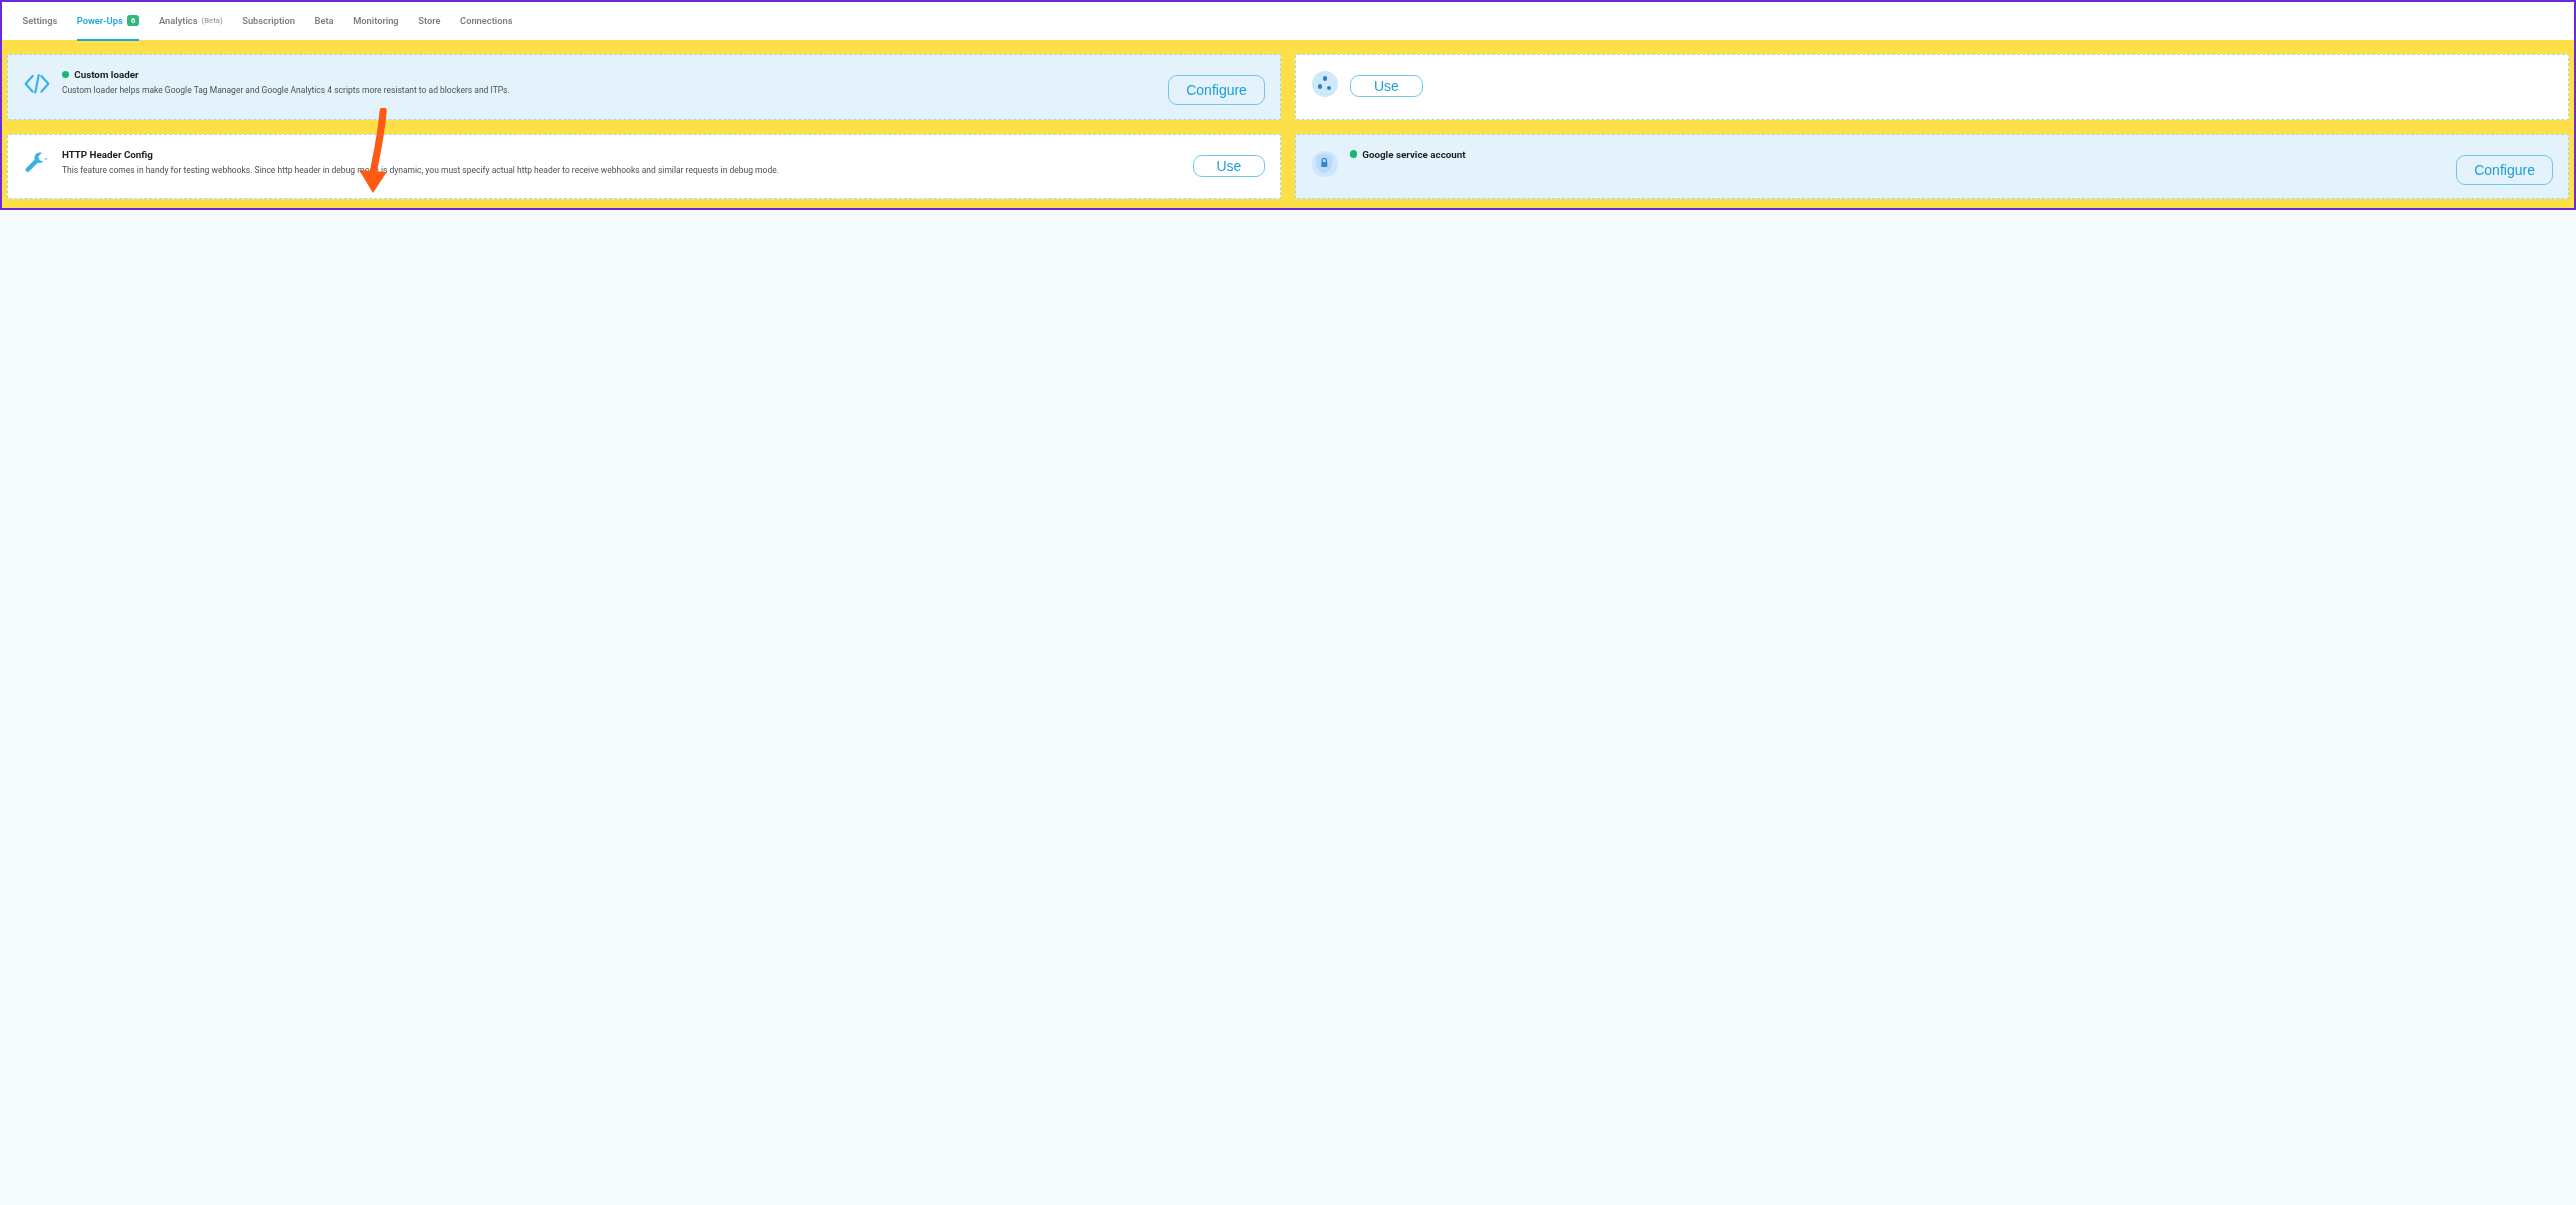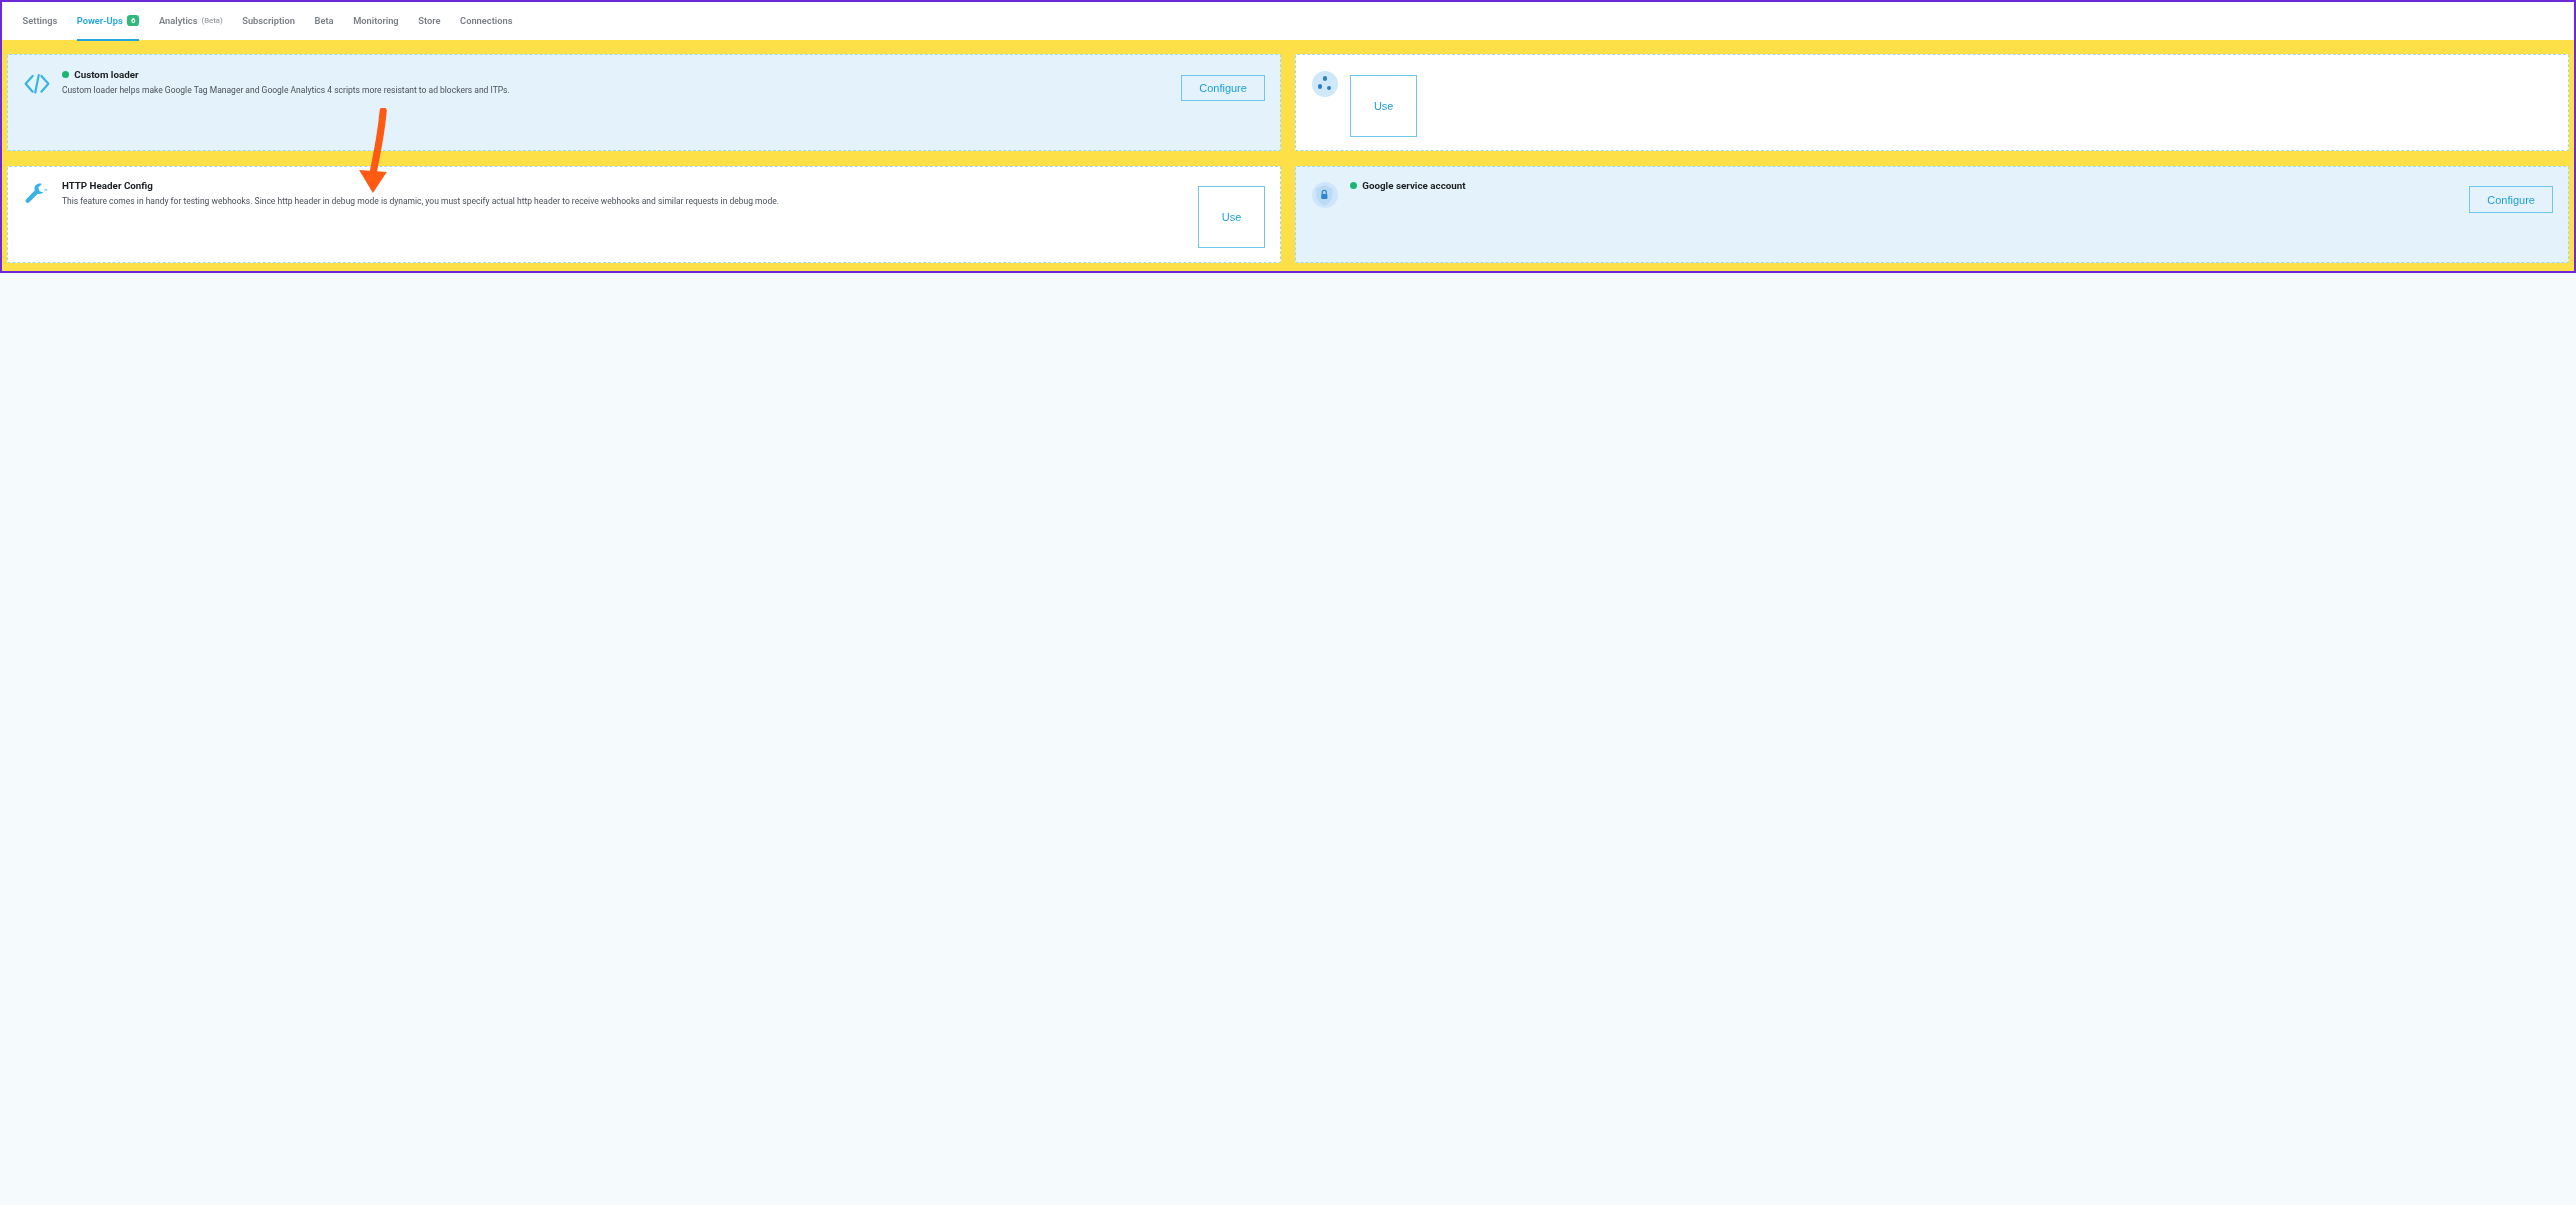--- a/index.html
+++ b/index.html
@@ -115,28 +115,28 @@
   .card-desc {
     font-size: 8.5px;
     color: #4a5059;
     line-height: 1.55;
   }
   .btn {
     flex: 0 0 auto;
     border: 0.8px solid #6fc7ef;
     background: transparent;
     color: #1d9fd8;
-    font-size: 11px;
+    font-size: 14px;
     font-weight: 500;
     padding: 6.2px 17.5px;
-    border-radius: 0;
+    border-radius: 9px;
     cursor: pointer;
     margin-top: 6.2px;
   }
-  .btn.use { padding: 24px 23px; text-align: right; }
+  .btn.use { padding: 2px 23px; text-align: right; }
   
   .code-icon svg { width: 28px; height: 21.6px; }
   .wrench-icon svg { width: 24px; height: 24px; }
   .shield-icon svg { width: 20.6px; height: 23px; }
   .cookie-dots {
     position: relative; width: 26px; height: 26px;
   }
   .cookie-dots span {
     position: absolute; width: 4.6px; height: 4.6px; border-radius: 50%;
     background: #2b7fc3;

